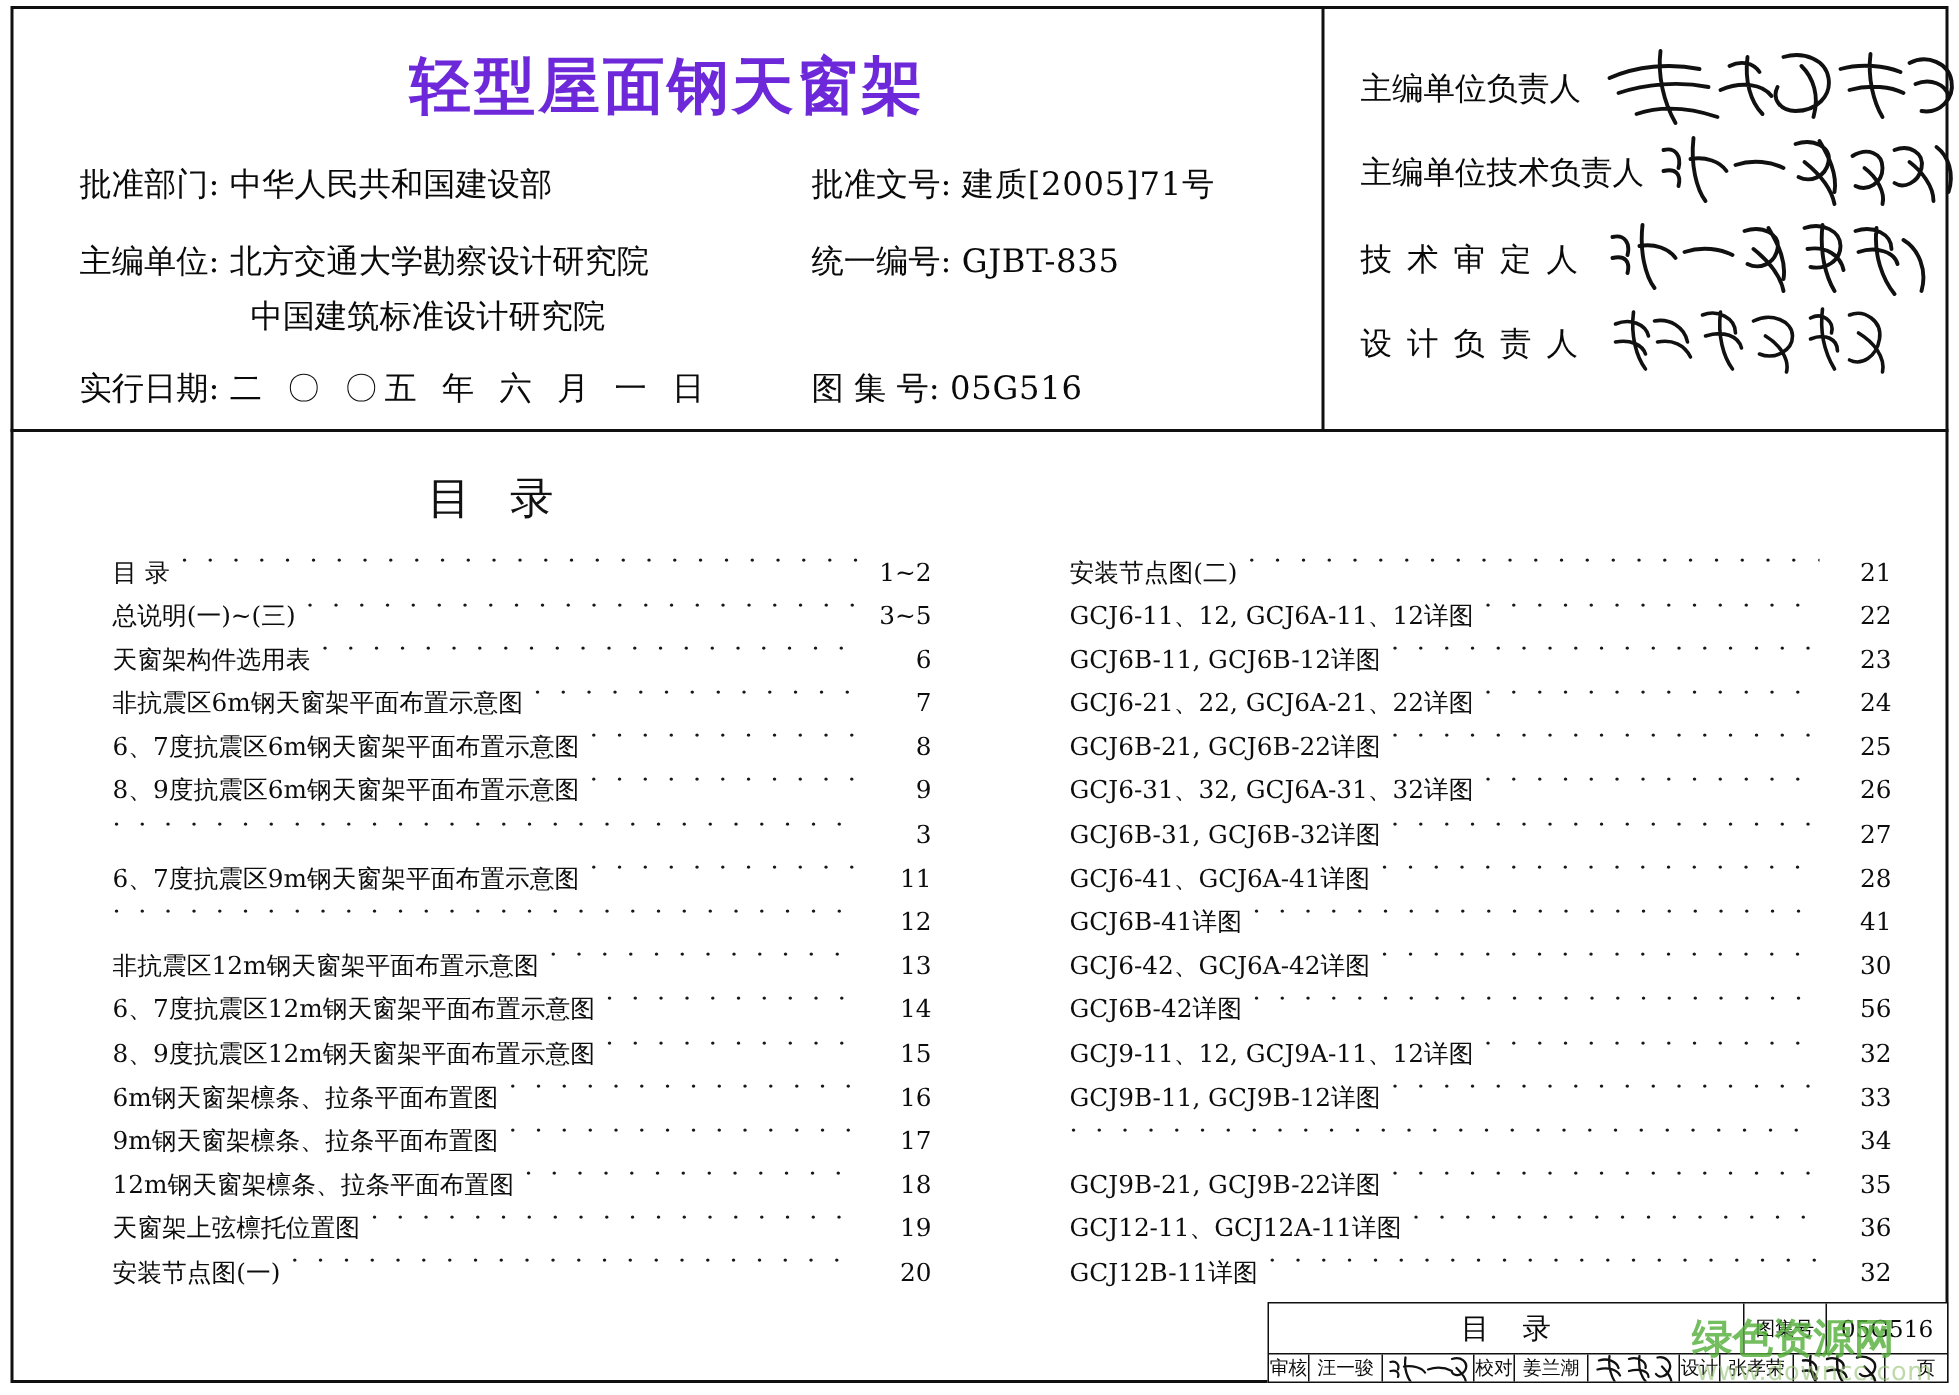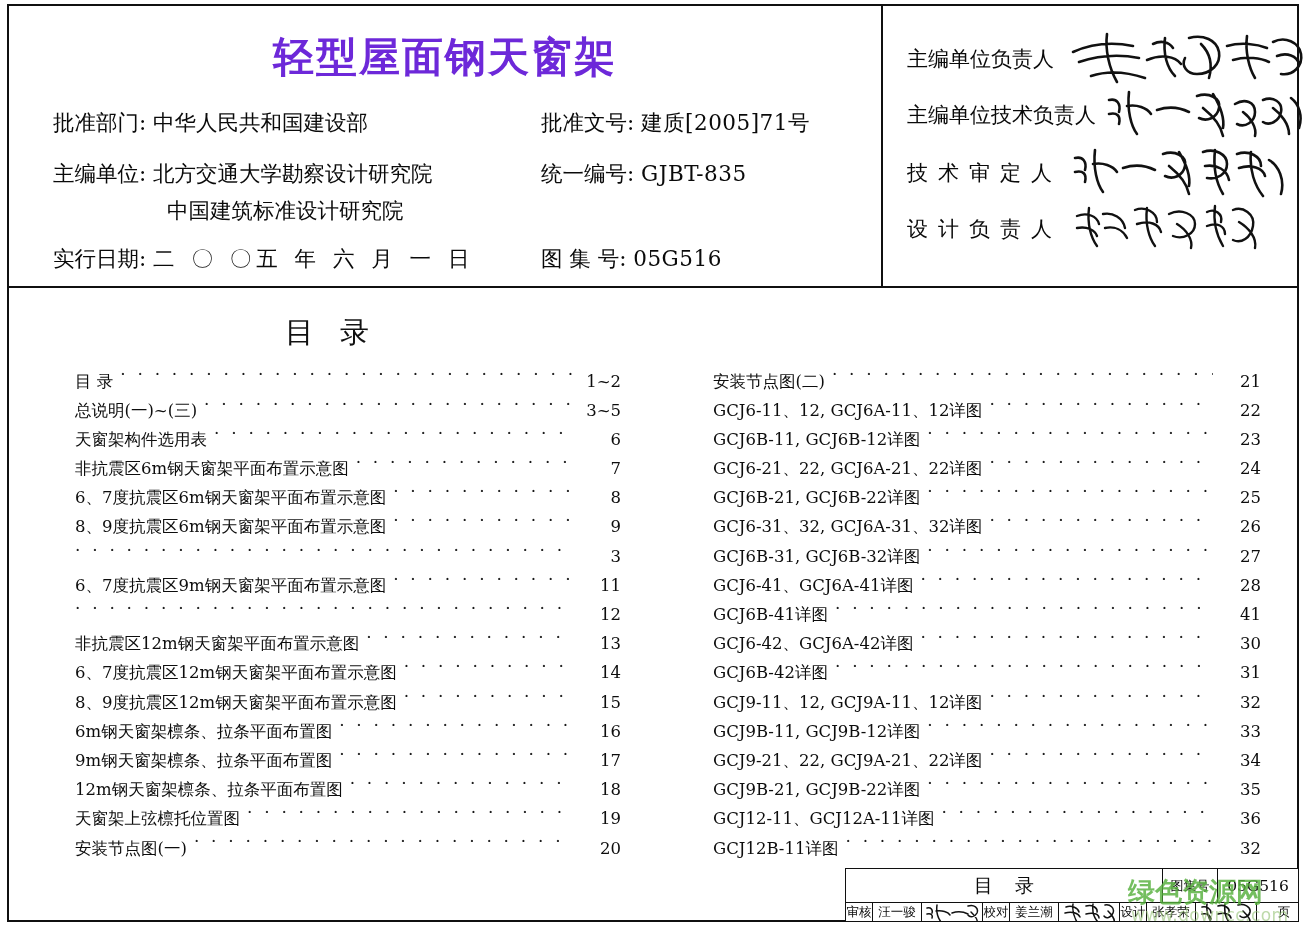--- a/index.html
+++ b/index.html
@@ -545,34 +545,33 @@
           <span class="toc-page">41</span>
         </div>
         <div class="toc-row">
           <span class="toc-label">GCJ6-42、GCJ6A-42详图</span>
           <span class="toc-dots"></span>
           <span class="toc-page">30</span>
         </div>
         <div class="toc-row">
           <span class="toc-label">GCJ6B-42详图</span>
           <span class="toc-dots"></span>
-          <span class="toc-page">31</span>
+          <span class="toc-page">56</span>
         </div>
         <div class="toc-row">
           <span class="toc-label">GCJ9-11、12,  GCJ9A-11、12详图</span>
           <span class="toc-dots"></span>
           <span class="toc-page">32</span>
         </div>
         <div class="toc-row">
           <span class="toc-label">GCJ9B-11,  GCJ9B-12详图</span>
           <span class="toc-dots"></span>
           <span class="toc-page">33</span>
         </div>
         <div class="toc-row">
-          <span class="toc-label">GCJ9-21、22,  GCJ9A-21、22详图</span>
           <span class="toc-dots"></span>
           <span class="toc-page">34</span>
         </div>
         <div class="toc-row">
           <span class="toc-label">GCJ9B-21,  GCJ9B-22详图</span>
           <span class="toc-dots"></span>
           <span class="toc-page">35</span>
         </div>
         <div class="toc-row">
           <span class="toc-label">GCJ12-11、GCJ12A-11详图</span>

